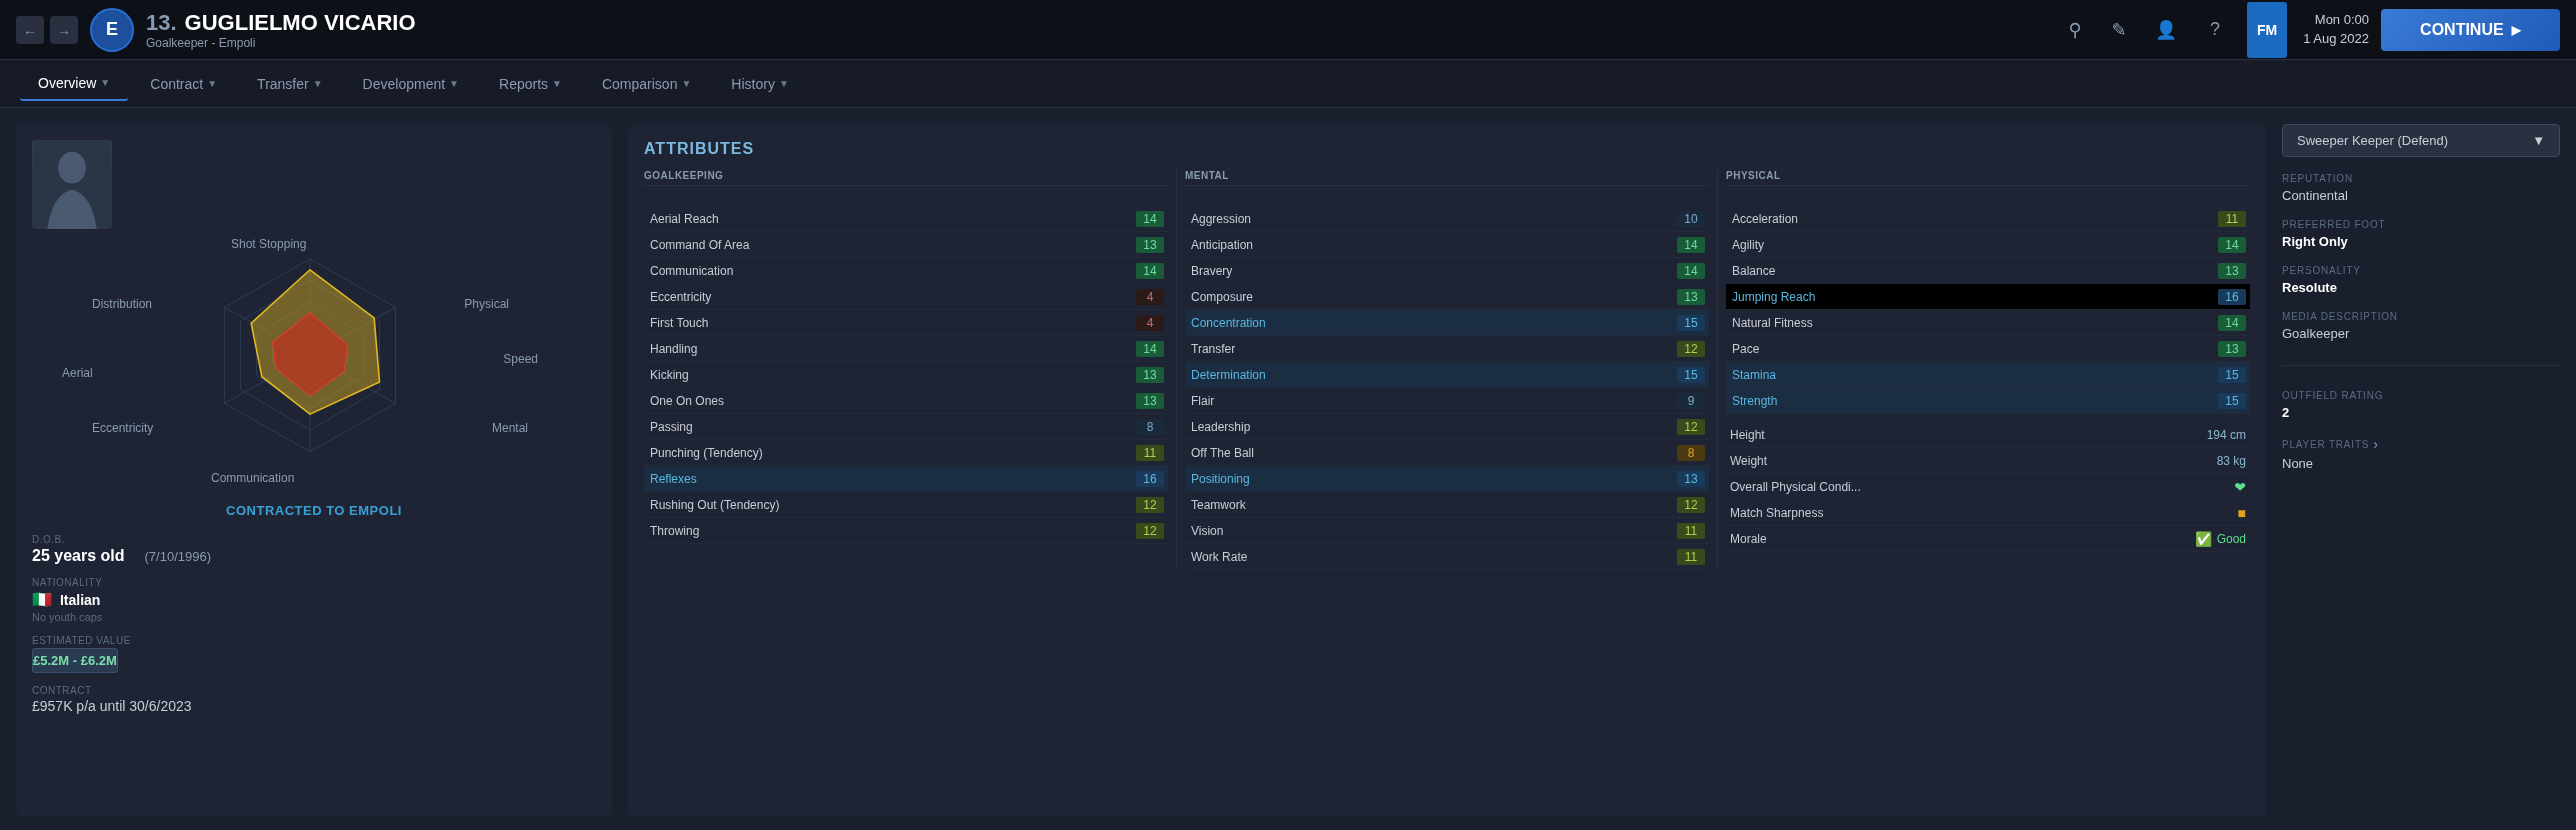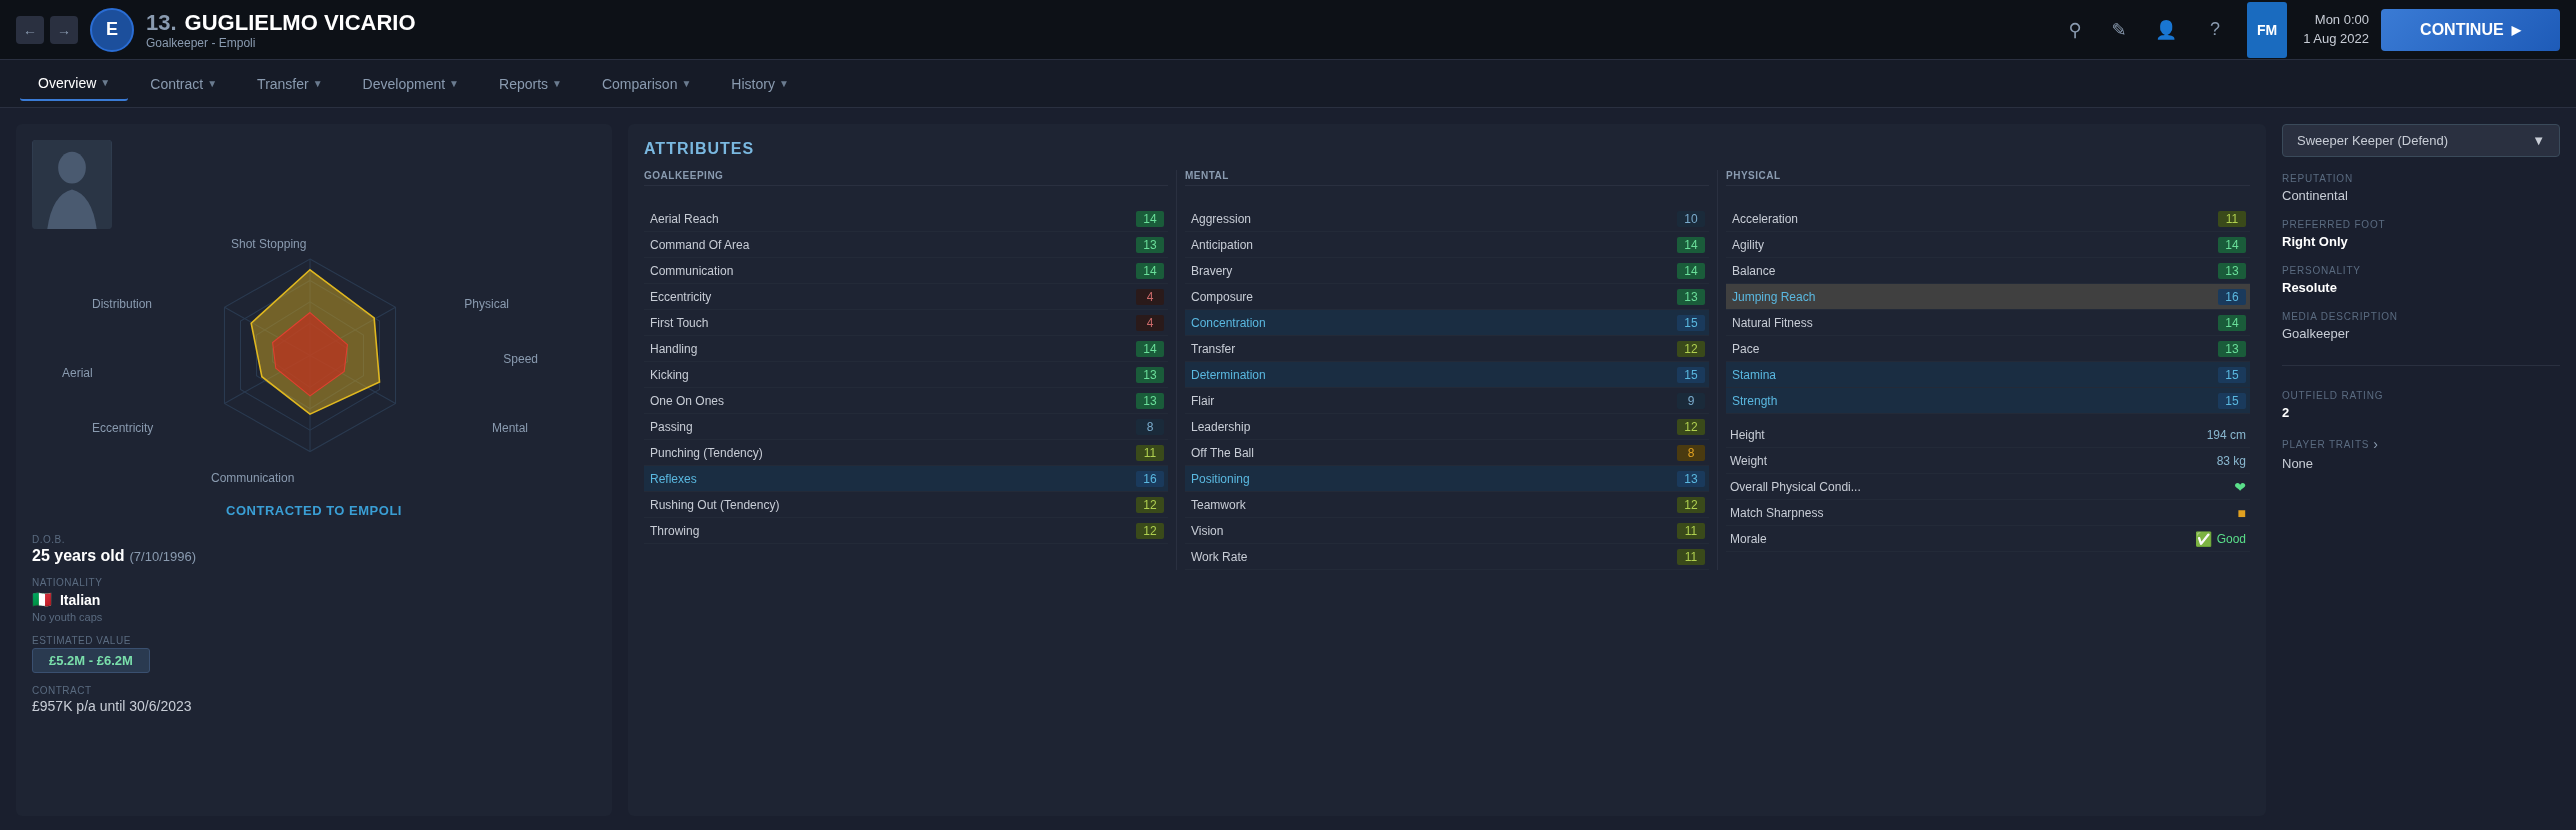--- a/index.html
+++ b/index.html
@@ -157,21 +157,21 @@
     }
     .info-value { font-size: 14px; color: #c8cdd6; }
     .info-value.age { font-size: 16px; font-weight: bold; color: #ffffff; }
     .nationality-row { display: flex; align-items: center; gap: 8px; }
     .flag { font-size: 16px; }
     .nationality-name { font-size: 14px; font-weight: bold; color: #ffffff; }
     .value-badge {
       background: #2a3a50;
       border: 1px solid #3a5070;
       border-radius: 3px;
-      padding: 4px 16px;
+      padding: 4px 0;
       color: #7adfab;
       font-size: 13px;
       font-weight: bold;
       display: inline-block;
     }
     .contract-val { font-size: 14px; color: #c8cdd6; }
     .attrs-main {
       flex: 1;
       background: #1e2433;
       border-radius: 6px;
@@ -421,21 +421,21 @@
         <polygon points="130,30 190,75 195,135 130,165 85,130 75,80" fill="#c8a020" fill-opacity="0.5" stroke="#e0b820" stroke-width="1.5"></polygon>
 
         <polygon points="130,70 165,100 162,125 130,148 98,122 95,98" fill="#c03020" fill-opacity="0.7" stroke="#e04030" stroke-width="1"></polygon>
       </svg>
     </div>
 
     <div class="contracted-badge">CONTRACTED TO EMPOLI</div>
 
     <div class="info-section">
       <div class="info-label">D.O.B.</div>
-      <div style="display:flex;align-items:baseline;gap:5px;">
+      <div style="display:flex;align-items:baseline;gap:20px;">
         <span class="info-value age">25 years old</span>
         <span class="info-value" style="color:#8a9bb0;font-size:13px;">(7/10/1996)</span>
       </div>
     </div>
 
     <div class="info-section">
       <div class="info-label">NATIONALITY</div>
       <div class="nationality-row">
         <span class="flag">🇮🇹</span>
         <span class="nationality-name">Italian</span>
@@ -585,21 +585,21 @@
           <span class="attr-val val-mid">11</span>
         </div>
         <div class="attr-row">
           <span class="attr-name">Agility</span>
           <span class="attr-val val-high">14</span>
         </div>
         <div class="attr-row">
           <span class="attr-name">Balance</span>
           <span class="attr-val val-high">13</span>
         </div>
-        <div class="attr-row" style="background:#404040;">
+        <div class="attr-row" style="background:#000000;">
           <span class="attr-name" style="color:#5ab8e0;">Jumping Reach</span>
           <span class="attr-val val-highlighted">16</span>
         </div>
         <div class="attr-row">
           <span class="attr-name">Natural Fitness</span>
           <span class="attr-val val-high">14</span>
         </div>
         <div class="attr-row">
           <span class="attr-name">Pace</span>
           <span class="attr-val val-high">13</span>

